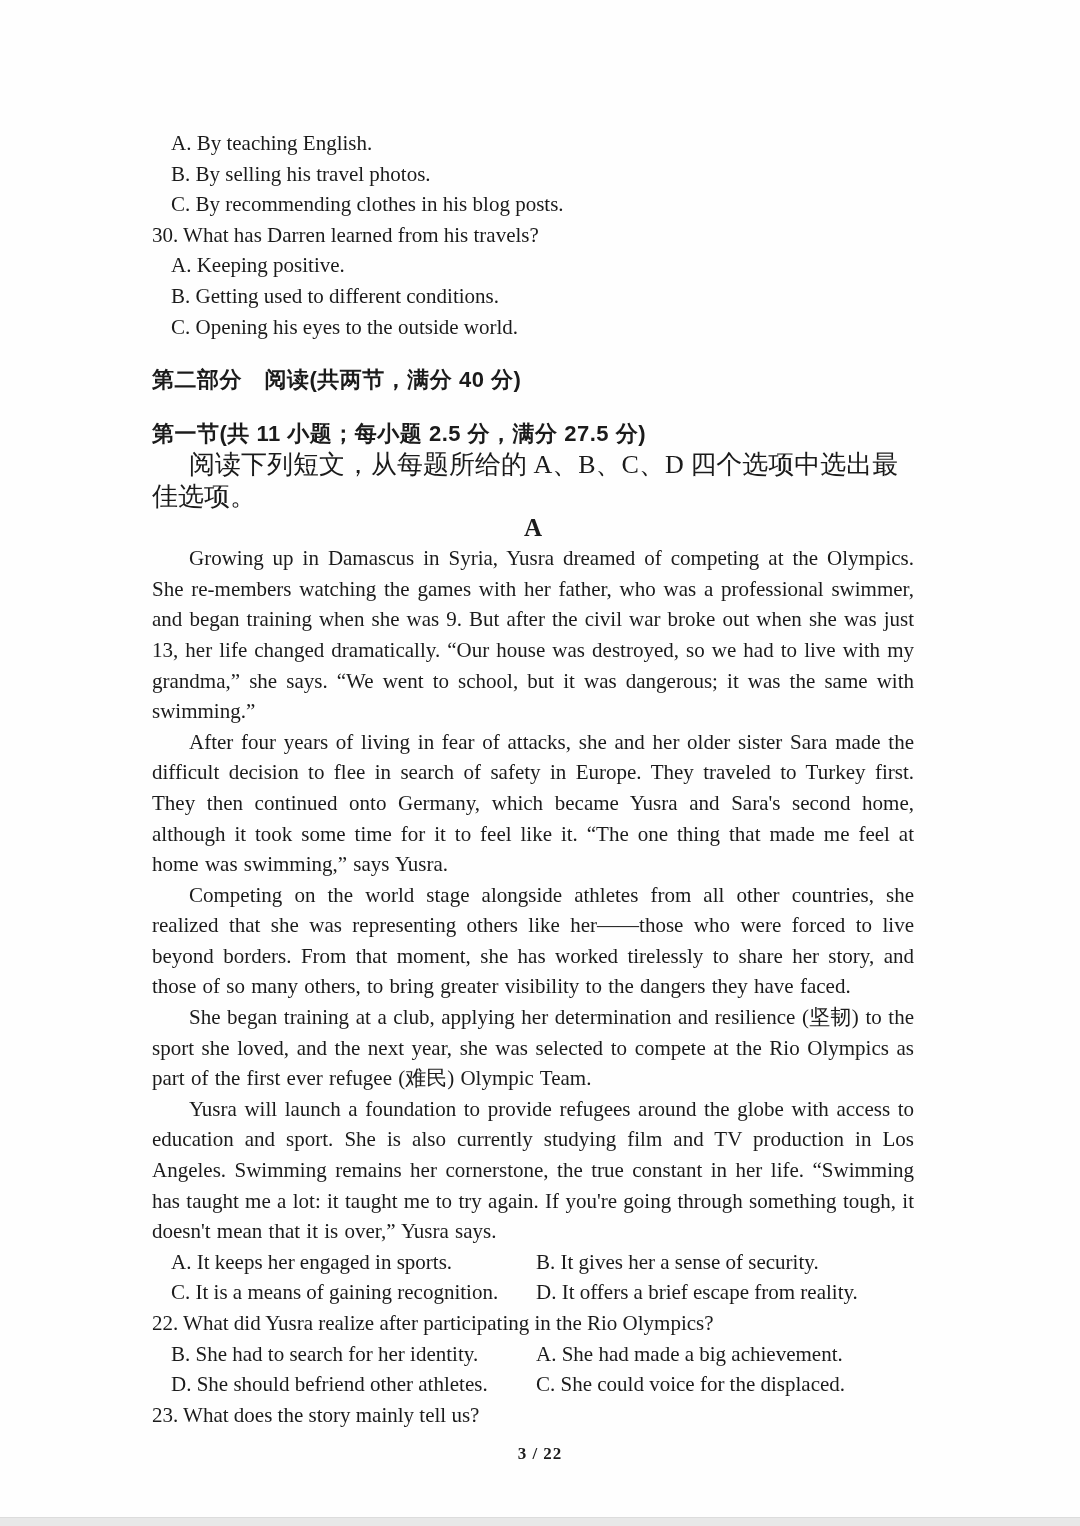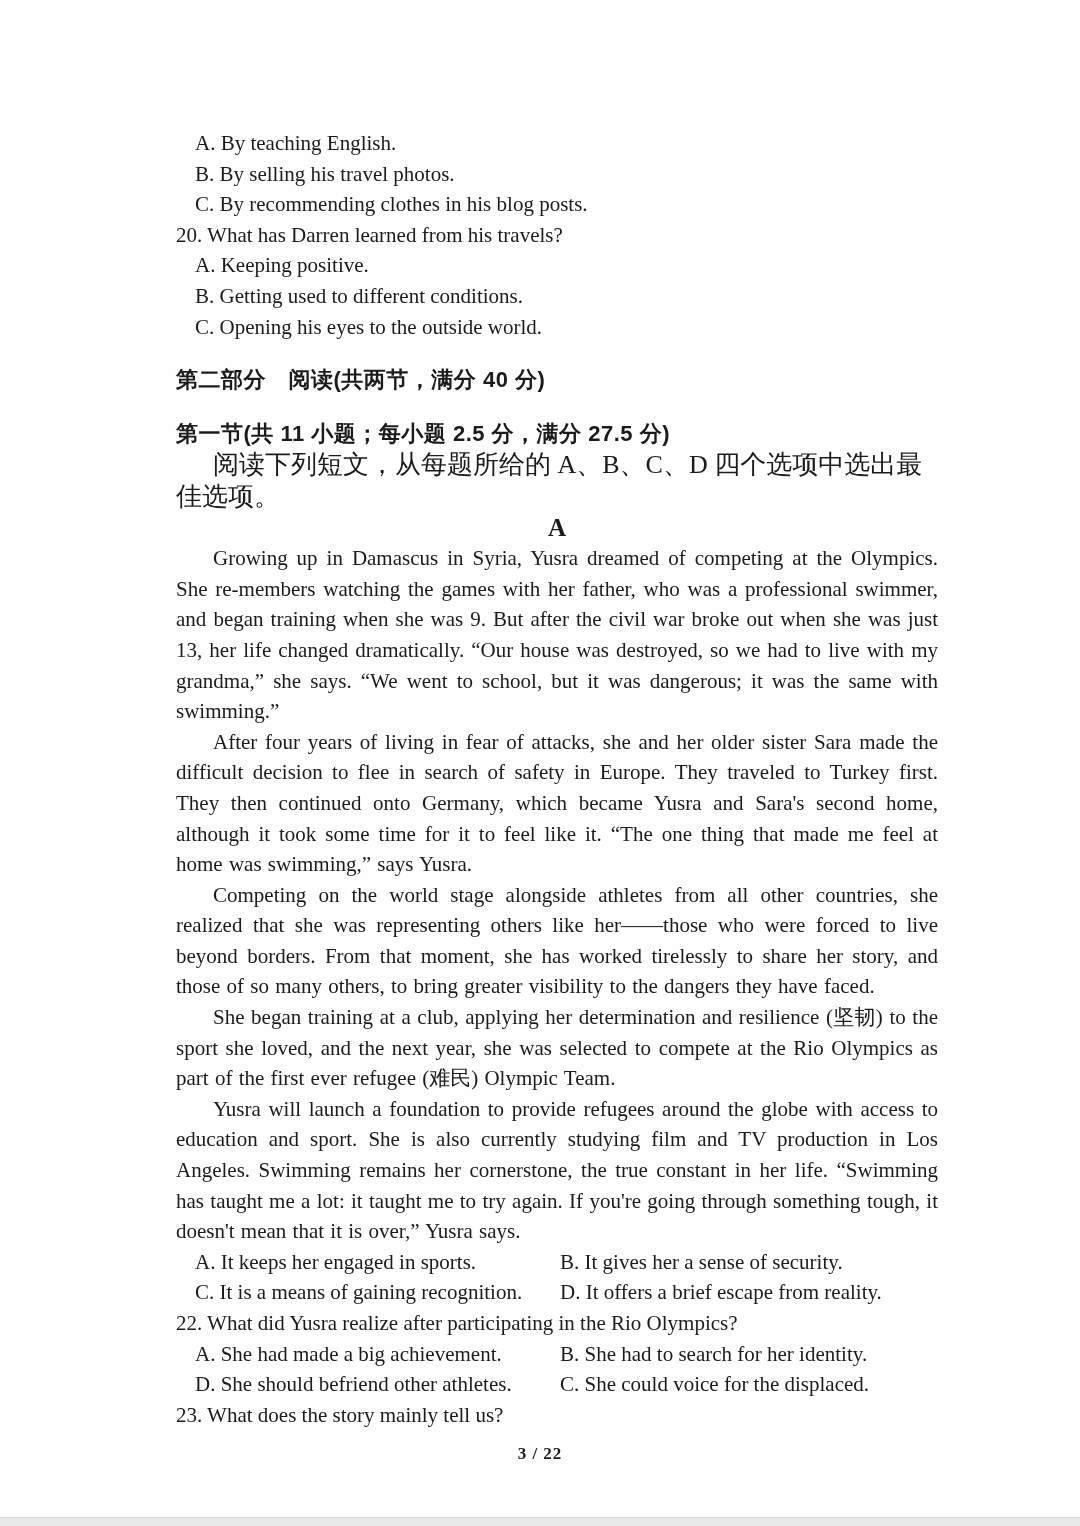--- a/index.html
+++ b/index.html
@@ -12,21 +12,21 @@
     width: 1080px;
     height: 1526px;
     background: #fefefe;
     overflow: hidden;
     font-family: "Liberation Serif", "DejaVu Serif", serif;
     color: #1b1b1b;
   }
   .content {
     position: absolute;
     top: 128px;
-    left: 176px;
+    left: 152px;
     width: 762px;
     font-size: 21px;
     line-height: 30.6px;
   }
   .opt-line {
     padding-left: 19px;
   }
   .q-line {
     padding-left: 0;
   }
@@ -82,21 +82,21 @@
 </head>
 <body>
 
 <div class="page">
   <div class="content">
 
     <div class="opt-line">A. By teaching English.</div>
     <div class="opt-line">B. By selling his travel photos.</div>
     <div class="opt-line">C. By recommending clothes in his blog posts.</div>
 
-    <div class="q-line">20. What has Darren learned from his travels?</div>
+    <div class="q-line">30. What has Darren learned from his travels?</div>
     <div class="opt-line">A. Keeping positive.</div>
     <div class="opt-line">B. Getting used to different conditions.</div>
     <div class="opt-line">C. Opening his eyes to the outside world.</div>
 
     <div class="cn-header">第二部分　阅读(共两节，满分 40 分)</div>
     <div class="cn-header">第一节(共 11 小题；每小题 2.5 分，满分 27.5 分)</div>
     <div class="cn-instruction">阅读下列短文，从每题所给的 A、B、C、D 四个选项中选出最佳选项。</div>
 
     <div class="passage-label">A</div>
     <div class="para">Growing up in Damascus in Syria, Yusra dreamed of competing at the Olympics. She re-members watching the games with her father, who was a professional swimmer, and began training when she was 9. But after the civil war broke out when she was just 13, her life changed dramatically. “Our house was destroyed, so we had to live with my grandma,” she says. “We went to school, but it was dangerous; it was the same with swimming.”</div>
@@ -107,22 +107,22 @@
 
     <div class="options-grid">
       <div>A. It keeps her engaged in sports.</div>
       <div>B. It gives her a sense of security.</div>
       <div>C. It is a means of gaining recognition.</div>
       <div>D. It offers a brief escape from reality.</div>
     </div>
 
     <div class="q-line">22. What did Yusra realize after participating in the Rio Olympics?</div>
     <div class="options-grid">
+      <div>B. She had to search for her identity.</div>
       <div>A. She had made a big achievement.</div>
-      <div>B. She had to search for her identity.</div>
       <div>D. She should befriend other athletes.</div>
       <div>C. She could voice for the displaced.</div>
     </div>
 
     <div class="q-line">23. What does the story mainly tell us?</div>
 
   </div>
 
   <div class="footer">3 / 22</div>
   <div class="bottom-edge"></div>

